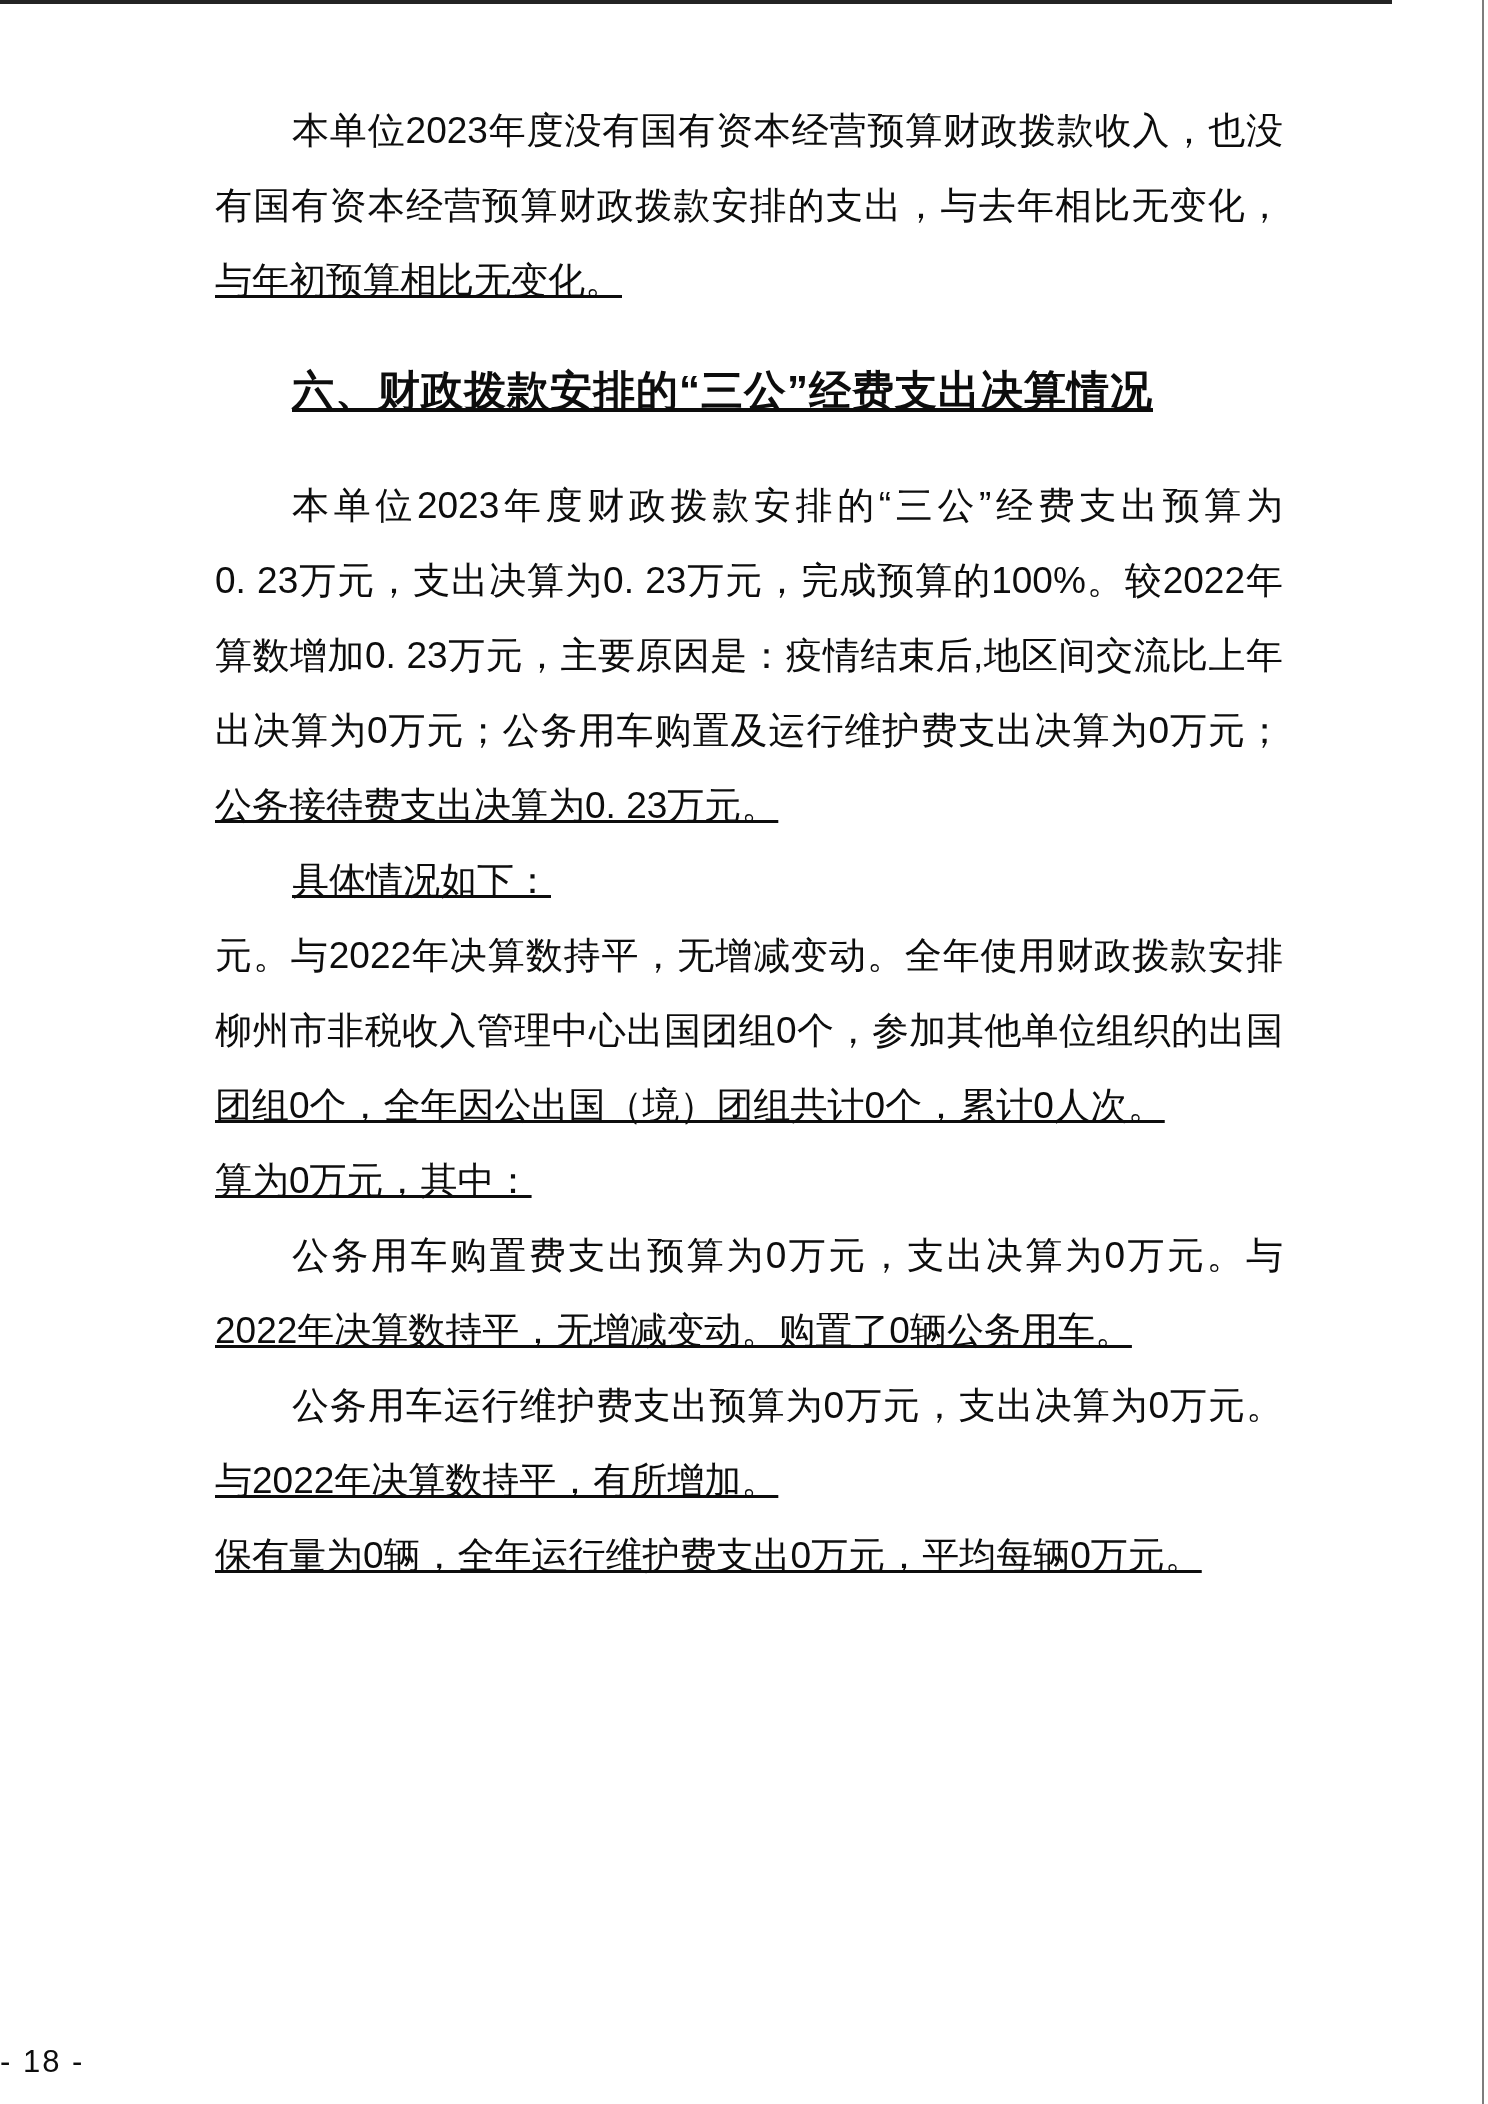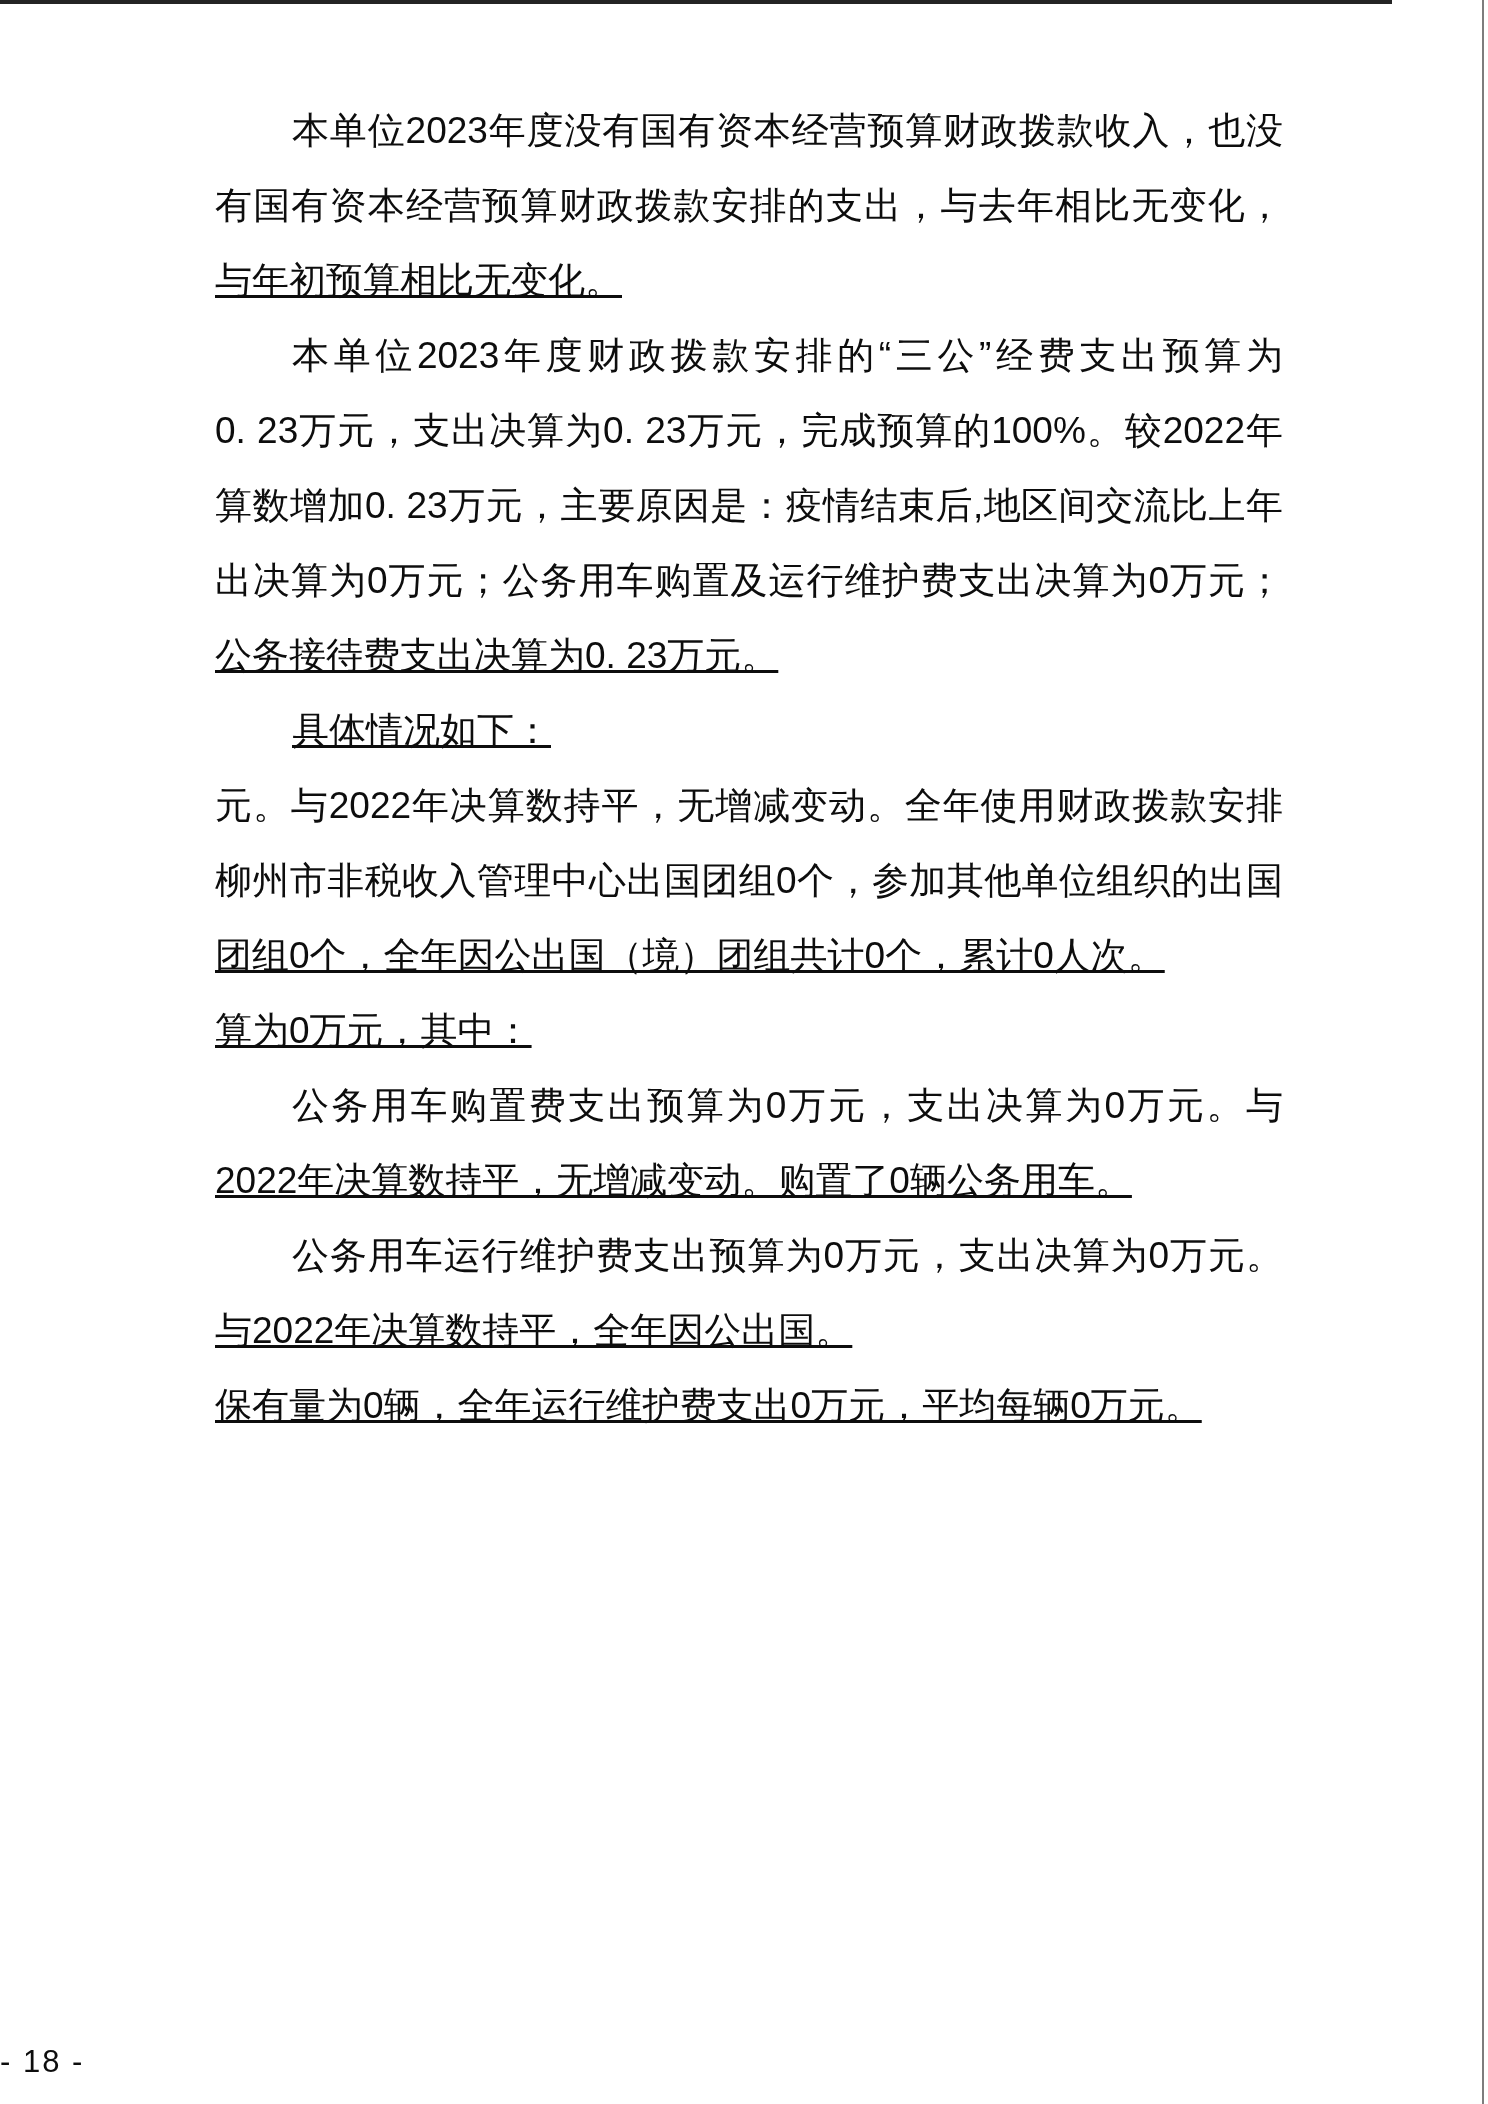--- a/index.html
+++ b/index.html
@@ -80,20 +80,23 @@
 <div class="page">
   <div class="top-edge-bar"></div>
   <div class="right-edge-line"></div>
 
   <div class="doc-body">
       <div class="para body">
         <div class="line first">本单位2023年度没有国有资本经营预算财政拨款收入，也没</div>
         <div class="line">有国有资本经营预算财政拨款安排的支出，与去年相比无变化，</div>
         <div class="line last">与年初预算相比无变化。</div>
       </div>
+      <div class="para heading">
+        <div class="line first last">六、财政拨款安排的“三公”经费支出决算情况</div>
+      </div>
       <div class="para body">
         <div class="line first">本单位2023年度财政拨款安排的“三公”经费支出预算为</div>
         <div class="line">0. 23万元，支出决算为0. 23万元，完成预算的100%。较2022年决</div>
         <div class="line">算数增加0. 23万元，主要原因是：疫情结束后,地区间交流比上年</div>
         <div class="line">出决算为0万元；公务用车购置及运行维护费支出决算为0万元；</div>
         <div class="line last">公务接待费支出决算为0. 23万元。</div>
       </div>
       <div class="para body">
         <div class="line first last">具体情况如下：</div>
       </div>
@@ -104,21 +107,21 @@
       </div>
       <div class="para body">
         <div class="line last">算为0万元，其中：</div>
       </div>
       <div class="para body">
         <div class="line first">公务用车购置费支出预算为0万元，支出决算为0万元。与</div>
         <div class="line last">2022年决算数持平，无增减变动。购置了0辆公务用车。</div>
       </div>
       <div class="para body">
         <div class="line first">公务用车运行维护费支出预算为0万元，支出决算为0万元。</div>
-        <div class="line last">与2022年决算数持平，全年因公出国。</div>
+        <div class="line last">与2022年决算数持平，有所增加。</div>
       </div>
       <div class="para body">
         <div class="line last">保有量为0辆，全年运行维护费支出0万元，平均每辆0万元。</div>
       </div>
     </div>
 
   <div class="footer">- 18 -</div>
 </div>
 
 </body></html>

